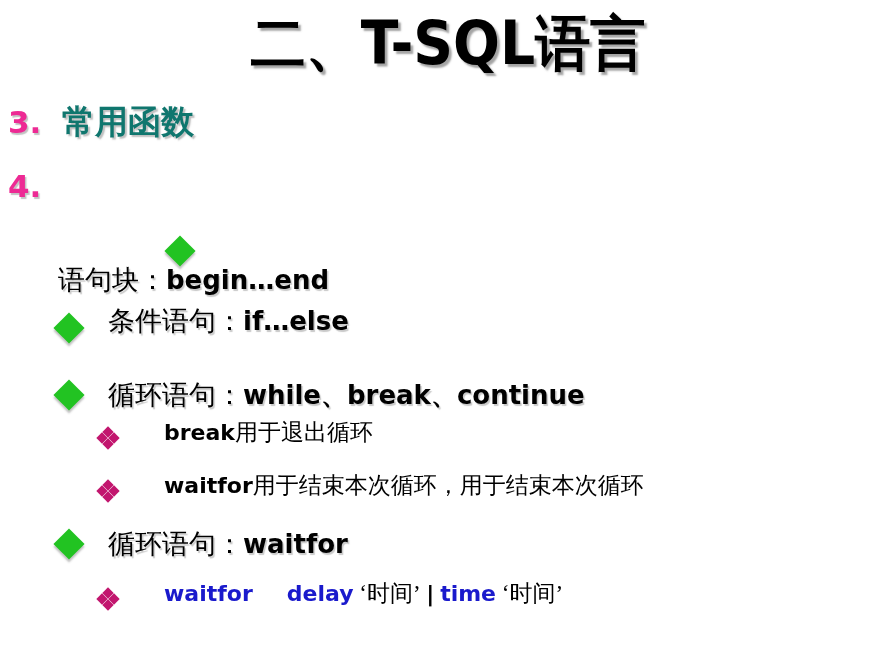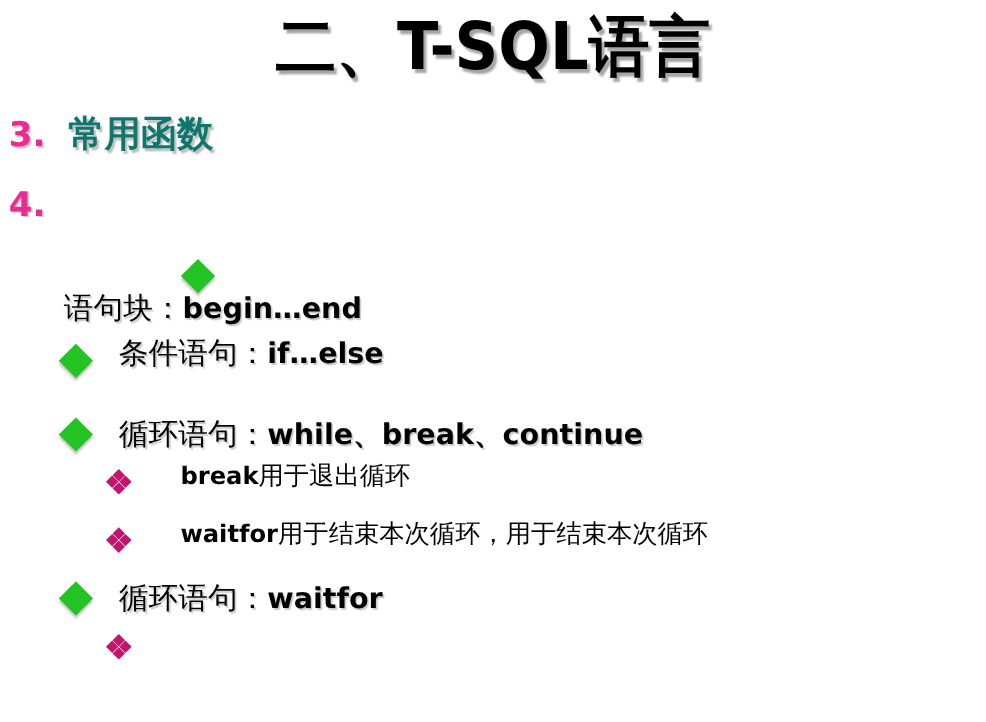--- a/index.html
+++ b/index.html
@@ -214,13 +214,16 @@
   </span>
 </div>
 
 <div class="lvl3" id="subsub-3">
   <span class="bullet-quad">
       <i class="t"></i>
       <i class="l"></i>
       <i class="r"></i>
       <i class="b"></i>
     </span>
+  <span class="txt">
+    <span class="blue">waitfor</span><span class="gap"></span><span class="blue">delay</span>&nbsp;<span>‘时间’</span>&nbsp;<span class="pipe">|</span>&nbsp;<span class="blue">time</span>&nbsp;<span>‘时间’</span>
+  </span>
 </div>
 
 </body></html>

